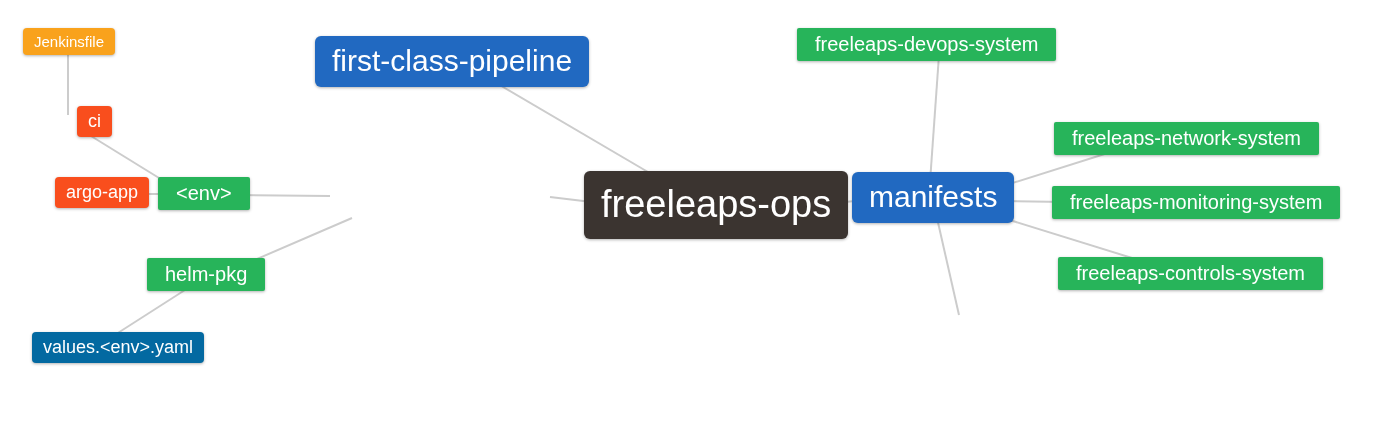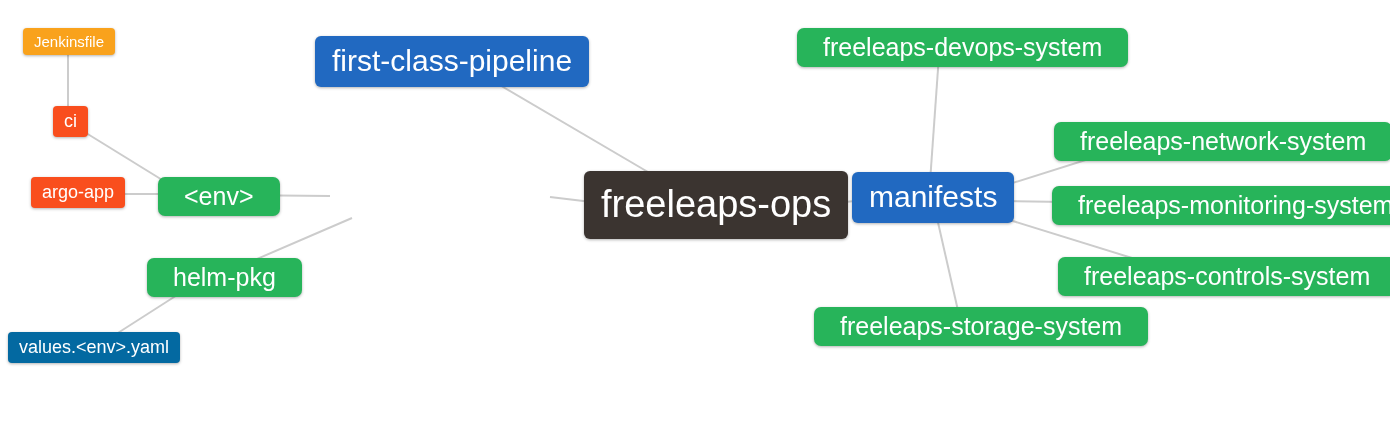--- a/index.html
+++ b/index.html
@@ -25,22 +25,22 @@
   .node {
     position: absolute;
     color: #ffffff;
     white-space: nowrap;
     line-height: 1.15;
     box-shadow: 0 1px 3px rgba(0,0,0,0.30);
     cursor: pointer;
     user-select: none;
   }
   .node.orange { font-size: 15px; padding: 5px 11px; border-radius: 4px; }
-  .node.red    { font-size: 18px; padding: 5px 11px; border-radius: 4px; }
-  .node.green  { font-size: 25px; padding: 5px 26px; border-radius: 7px; }
+  .node.red    { font-size: 18px; padding: 5px 11px; border-radius: 4px; margin-left: 24px; }
+  .node.green  { font-size: 20px; padding: 5px 18px; border-radius: 2px; }
   .node.blue   { font-size: 30px; padding: 8px 17px; border-radius: 6px; }
   .node.root   { font-size: 38px; padding: 12px 17px; border-radius: 6px; }
 </style>
 </head>
 <body>
 
 <div id="canvas" style="background: rgb(255, 255, 255);">
   <svg id="edges" xmlns="http://www.w3.org/2000/svg">
       <line x1="68" y1="45" x2="68" y2="115" stroke="#cccccc" stroke-width="2"></line>
       <line x1="78" y1="128" x2="172" y2="186" stroke="#cccccc" stroke-width="2"></line>
@@ -64,14 +64,13 @@
     <div class="node green" style="left: 158px; top: 177px; background: rgb(39, 180, 90); text-align: center;">&lt;env&gt;</div>
     <div class="node green" style="left: 147px; top: 258px; background: rgb(39, 180, 90);">helm-pkg</div>
     <div class="node red" style="left: 53px; top: 106px; background: rgb(249, 78, 29);">ci</div>
     <div class="node red" style="left: 31px; top: 177px; background: rgb(249, 78, 29);">argo-app</div>
     <div class="node red" style="left: 8px; top: 332px; background: #0369a1;">values.&lt;env&gt;.yaml</div>
     <div class="node orange" style="left: 23px; top: 28px; background: rgb(249, 162, 28);">Jenkinsfile</div>
     <div class="node green" style="left: 797px; top: 28px; background: rgb(39, 180, 90);">freeleaps-devops-system</div>
     <div class="node green" style="left: 1054px; top: 122px; background: rgb(39, 180, 90);">freeleaps-network-system</div>
     <div class="node green" style="left: 1052px; top: 186px; background: rgb(39, 180, 90);">freeleaps-monitoring-system</div>
     <div class="node green" style="left: 1058px; top: 257px; background: rgb(39, 180, 90);">freeleaps-controls-system</div>
-    <div class="node green" style="left: 814px; top: 307px; background: rgb(39, 180, 90);">freeleaps-storage-system</div>
   </div>
 
 </body></html>

